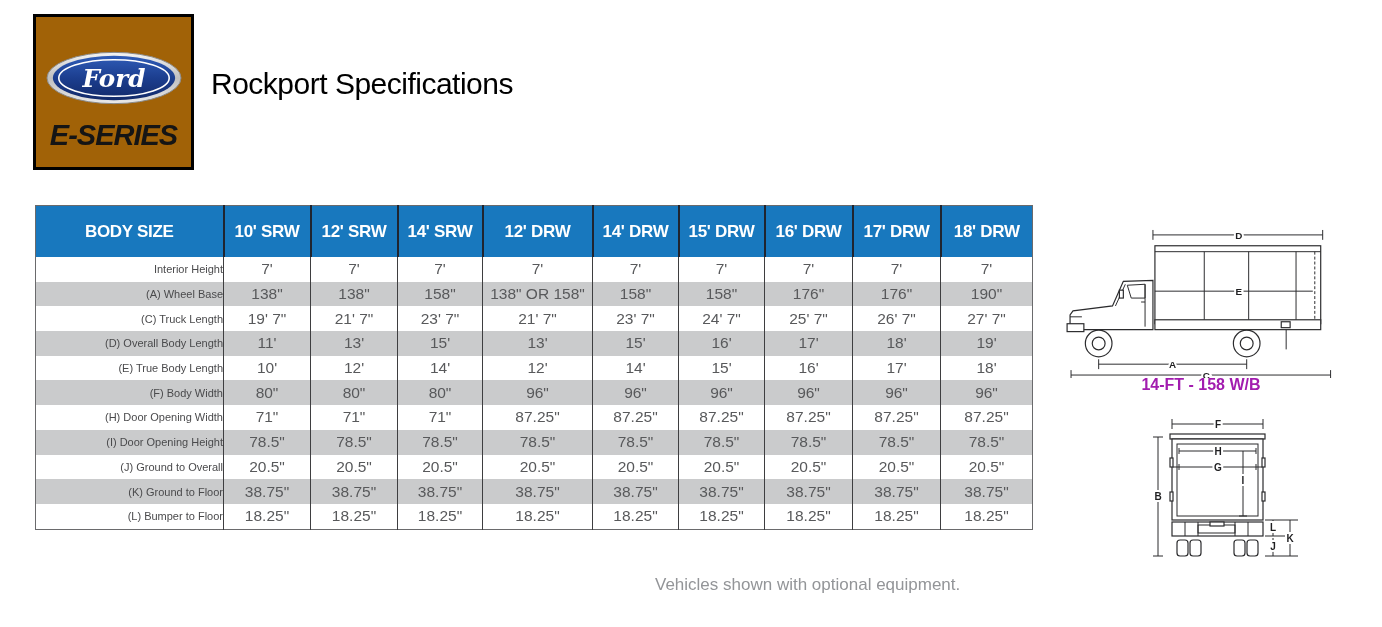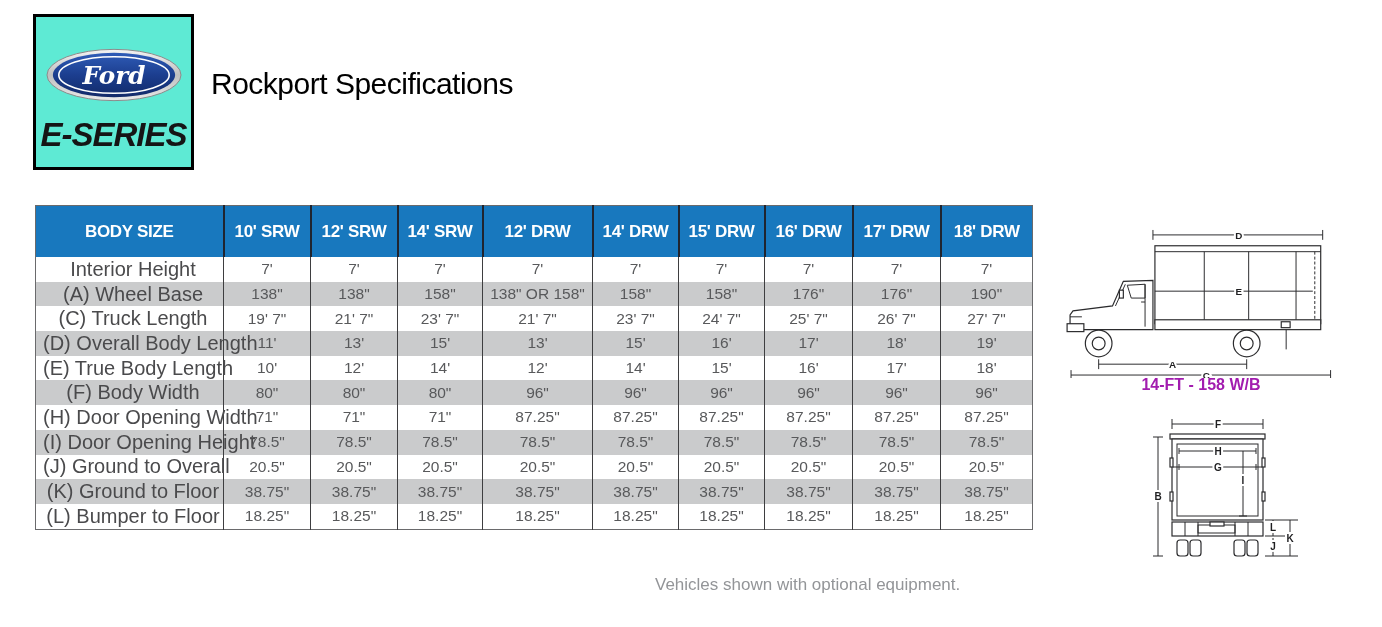--- a/index.html
+++ b/index.html
@@ -5,26 +5,26 @@
   html,body{margin:0;padding:0;}
   body{
     width:1382px;height:627px;position:relative;background:#ffffff;
     font-family:"Liberation Sans",sans-serif;overflow:hidden;
     --header-bg:#1878be;--stripe:#cacbcc;--cell-text:#58595b;--label-text:#4a4a4c;
     --line:#3e3e40;--footer-text:#939598;
   }
   
   .logo-box{
     position:absolute;left:33px;top:14px;width:161px;height:156px;
-    border:3px solid #000;box-sizing:border-box;background:#5eead4;
+    border:3px solid #000;box-sizing:border-box;background:#a16207;
     display:flex;flex-direction:column;align-items:center;justify-content:center;
   }
   .ford-oval{width:138px;height:54px;margin-top:18px;}
   .series-label{
-    font-size:33px;font-weight:bold;font-style:italic;color:#151515;
+    font-size:29px;font-weight:bold;font-style:italic;color:#151515;
     letter-spacing:-1px;margin-top:14px;white-space:nowrap;
   }
   
   .page-title{
     position:absolute;left:211px;top:67px;font-size:30px;font-weight:normal;color:#000;
     letter-spacing:-0.5px;white-space:nowrap;
   }
   
   .spec-table-wrap{position:absolute;left:35px;top:205px;}
   table.spec{
@@ -36,21 +36,21 @@
     height:35px;text-align:center;padding:8px;letter-spacing:-0.3px;
     border-left:2px solid #20242e;white-space:nowrap;
   }
   table.spec th:first-child{border-left:none;}
   table.spec td{
     height:24.7px;font-size:15.5px;color:var(--cell-text);text-align:center;
     padding:0;border-left:1.5px solid var(--line);white-space:nowrap;
   }
   table.spec td:first-child{border-left:none;}
   table.spec td.rowlabel{
-    text-align:center;padding-left:7px;color:var(--label-text);font-size:20px;
+    text-align:right;padding-left:7px;color:var(--label-text);font-size:11px;
   }
   table.spec tbody tr:nth-child(even){background:var(--stripe);}
   table.spec tbody tr:nth-child(odd){background:#fff;}
   
   .side-diagram{position:absolute;left:1064px;top:228px;width:320px;height:150px;}
   .side-caption{
     position:absolute;left:1090px;top:376px;width:222px;text-align:center;
     font-size:16px;font-weight:bold;color:#a21caf;letter-spacing:0px;white-space:nowrap;
   }
   .rear-diagram{position:absolute;left:1130px;top:418px;width:220px;height:150px;}

